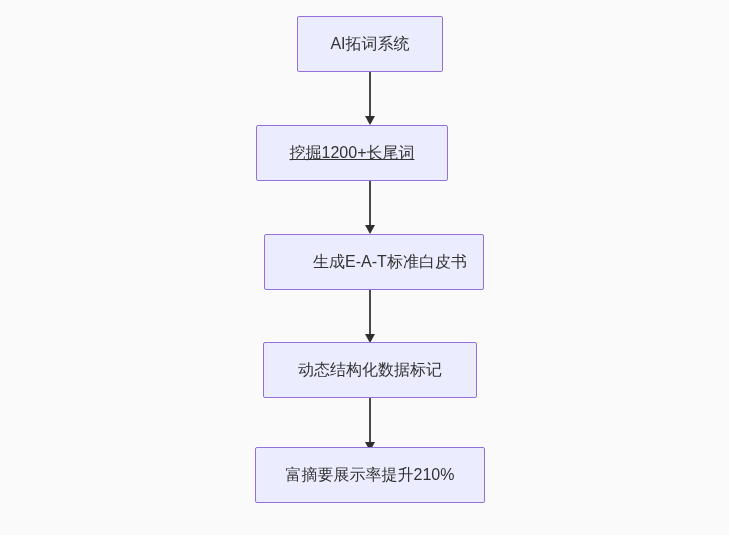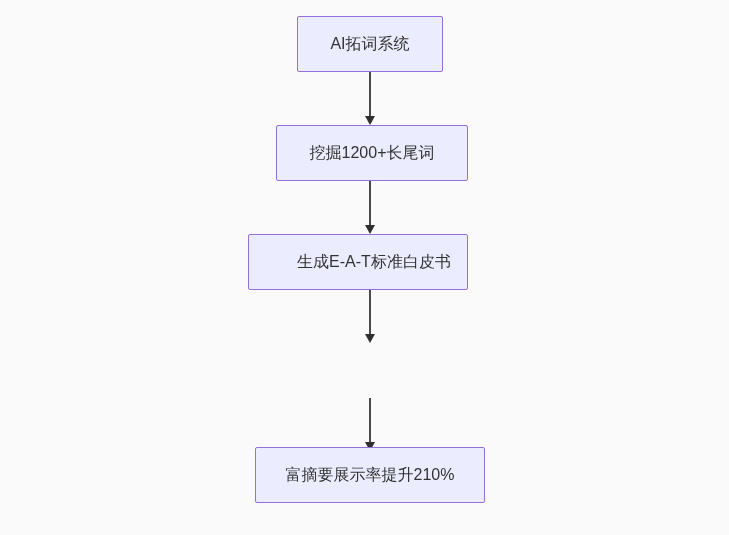--- a/index.html
+++ b/index.html
@@ -25,22 +25,22 @@
     border-radius: 2px;
     display: flex;
     align-items: center;
     justify-content: center;
     color: #333333;
     font-size: 16px;
     white-space: nowrap;
   }
   
   .node-1 { left: 297px; top: 16px;  width: 146px; }
-  .node-2 { left: 276px; top: 125px; width: 192px; }
-  .node-3 { left: 248px; top: 234px; width: 220px; padding-left: 32px; }
+  .node-2 { left: 256px; top: 125px; width: 192px; text-decoration: underline; }
+  .node-3 { left: 264px; top: 234px; width: 220px; padding-left: 32px; }
   .node-4 { left: 263px; top: 342px; width: 214px; }
   .node-5 { left: 255px; top: 447px; width: 230px; }
 
   .flow-arrow {
     position: absolute;
     left: 365px;          
     width: 10px;
     height: 53px;
     display: flex;
     flex-direction: column;
@@ -88,20 +88,23 @@
 
   <div class="flow-node node-3">
     <span>生成E-A-T标准白皮书</span>
   </div>
 
   <div class="flow-arrow arrow-3">
     <div class="shaft"></div>
     <div class="head"></div>
   </div>
 
+  <div class="flow-node node-4">
+    <span>动态结构化数据标记</span>
+  </div>
 
   <div class="flow-arrow arrow-4">
     <div class="shaft"></div>
     <div class="head"></div>
   </div>
 
   <div class="flow-node node-5">
     <span>富摘要展示率提升210%</span>
   </div>
 

